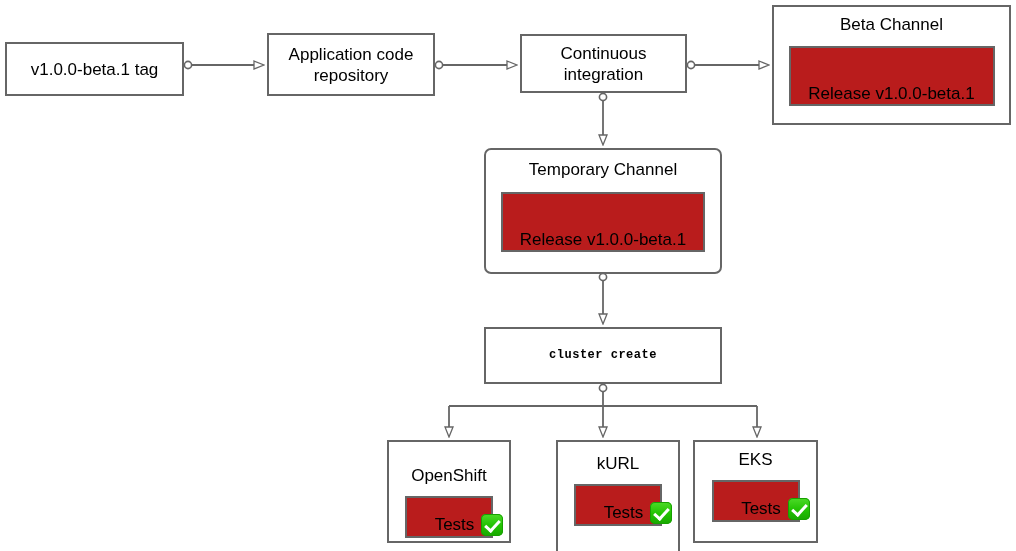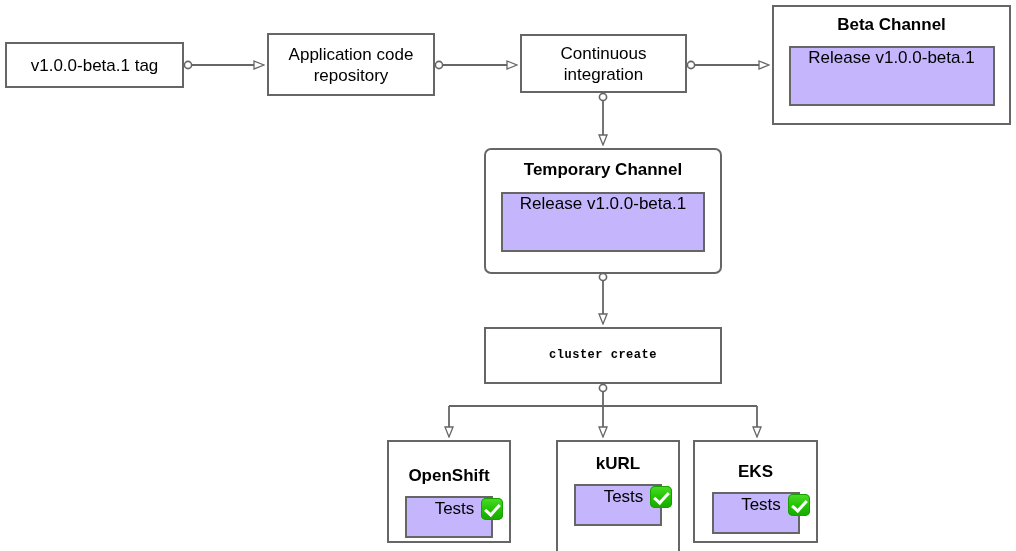--- a/index.html
+++ b/index.html
@@ -58,28 +58,27 @@
     display: flex;
     flex-direction: column;
     align-items: center;
   }
   .container-title {
     font-size: 17px;
     line-height: 20px;
     color: #000000;
     width: 100%;
     text-align: center;
-    font-weight: bold;
   }
   .inner-box {
     box-sizing: border-box;
-    background: #c4b5fd;
+    background: #b91c1c;
     border: 2px solid #666666;
     display: flex;
-    align-items: flex-start;
+    align-items: flex-end;
     justify-content: center;
   }
   .inner-label {
     font-size: 17px;
     line-height: 20px;
     color: #000000;
   }
   .tests-inner {
     display: flex;
     align-items: center;
@@ -148,21 +147,21 @@
 
     <g>
       <circle cx="603" cy="388" r="3.6" fill="#ffffff" stroke="#666666" stroke-width="1.6"></circle>
       <path d="M603,392 L603,406 M449,406 L757,406" stroke="#666666" stroke-width="1.8" fill="none"></path>
       <line x1="449" y1="406" x2="449" y2="436" stroke="#666666" stroke-width="1.8" marker-end="url(#openArrow)"></line>
       <line x1="603" y1="406" x2="603" y2="436" stroke="#666666" stroke-width="1.8" marker-end="url(#openArrow)"></line>
       <line x1="757" y1="406" x2="757" y2="436" stroke="#666666" stroke-width="1.8" marker-end="url(#openArrow)"></line>
     </g>
   </svg>
 
-  <div class="node" style="left:5px; top:42px; width:179px; height:46px;">
+  <div class="node" style="left:5px; top:42px; width:179px; height:54px;">
     <span class="node-label">v1.0.0-beta.1 tag</span>
   </div>
 
   <div class="node" style="left:520px; top:34px; width:167px; height:59px;">
     <span class="node-label">Continuous
 integration</span>
   </div>
 
   <div class="node" style="left:267px; top:33px; width:168px; height:63px;">
     <span class="node-label">Application code
@@ -200,21 +199,21 @@
   <div class="container-node" style="left:556px; top:440px; width:124px; height:132px; padding-top:12px;">
     <div class="container-title">kURL</div>
     <div class="inner-box" style="width:88px; height:42px; margin-top:10px;">
       <span class="tests-inner">
         <span class="inner-label">Tests</span>
         <span class="check-badge"></span>
       </span>
     </div>
   </div>
 
-  <div class="container-node" style="left:693px; top:440px; width:125px; height:103px; padding-top:20px;">
+  <div class="container-node" style="left:693px; top:440px; width:125px; height:103px; padding-top:8px;">
     <div class="container-title">EKS</div>
     <div class="inner-box" style="width:88px; height:42px; margin-top:10px;">
       <span class="tests-inner">
         <span class="inner-label">Tests</span>
         <span class="check-badge"></span>
       </span>
     </div>
   </div>
 
 </div>

